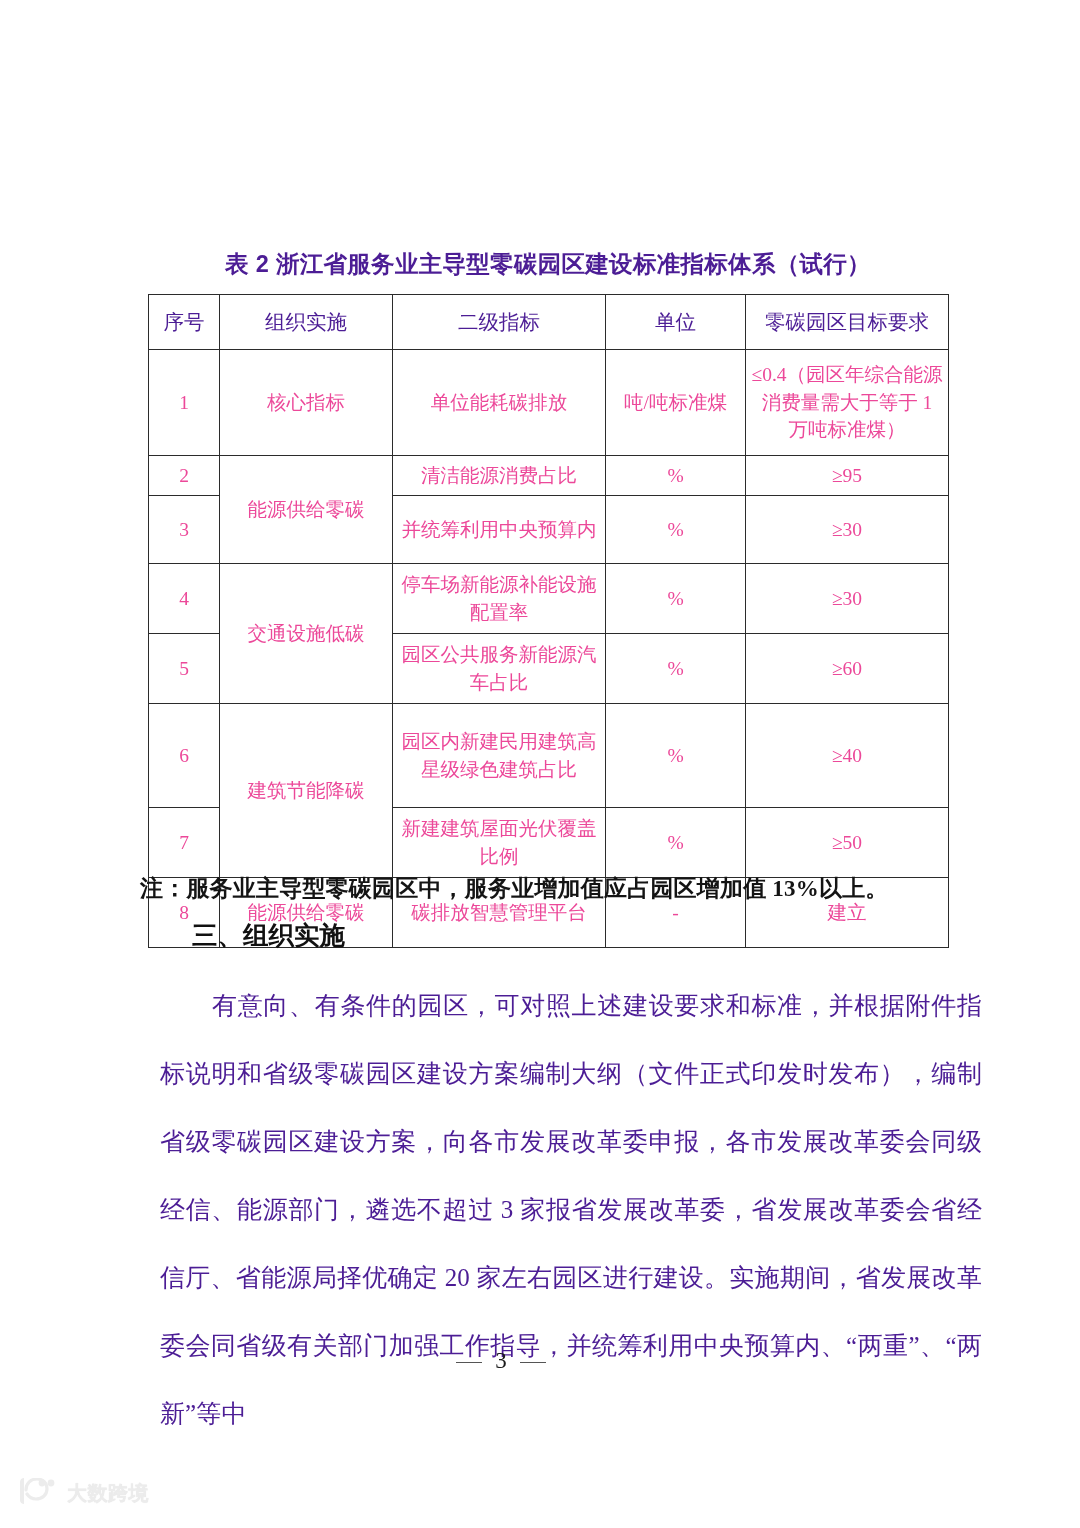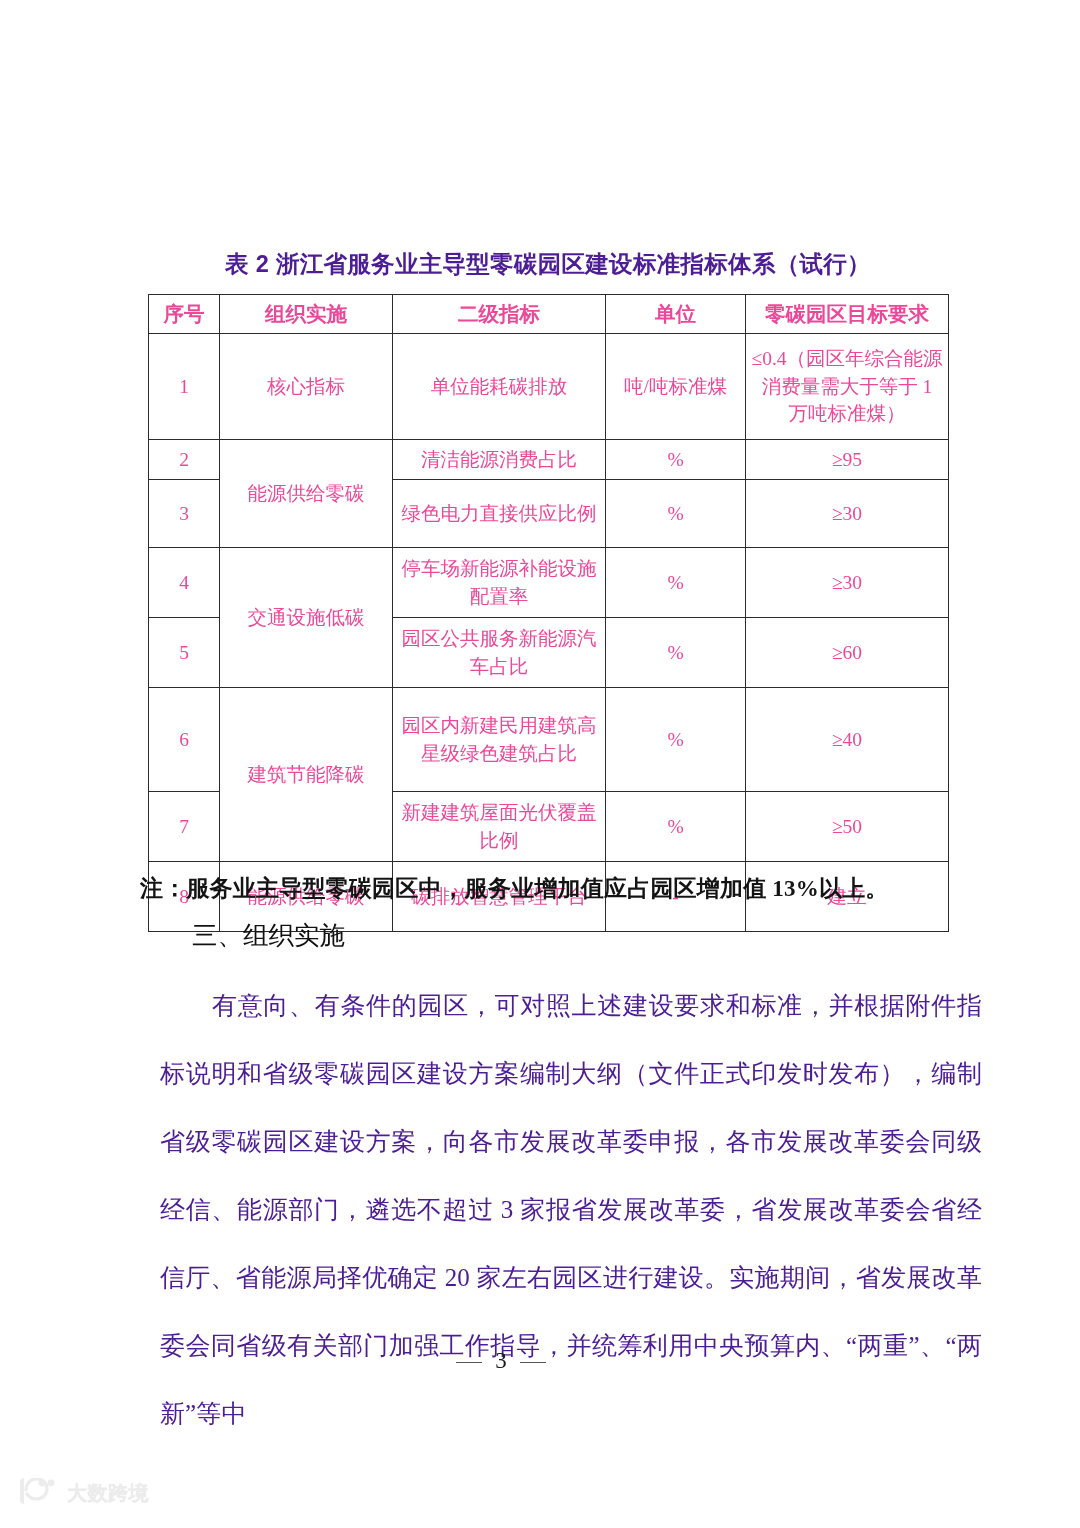--- a/index.html
+++ b/index.html
@@ -47,25 +47,25 @@
     text-align: center;
     vertical-align: middle;
     padding: 3px 4px;
     font-size: 19.5px;
     line-height: 1.42;
     font-family: "Liberation Serif", "DejaVu Serif", serif;
     color: #ec4899;
   }
   table.idx th {
     font-family: "Liberation Sans", "DejaVu Sans", sans-serif;
-    font-weight: bold;
+    font-weight: normal;
     font-size: 20.5px;
     height: 34px;
-    padding: 2px 3px;
-    color: #ec4899;
+    padding: 10px 3px;
+    color: #4c1d95;
   }
   .c-no    { width: 71px; }
   .c-l1    { width: 173px; }
   .c-l2    { width: 213px; }
   .c-unit  { width: 140px; }
   .c-tgt   { width: 203px; }
 
   .r-tall  { height: 106px; }
   .r-short { height: 40px; }
   .r-mid   { height: 68px; }
@@ -86,21 +86,21 @@
     line-height: 1.5;
     color: #141414;
     letter-spacing: 0.2px;
   }
   .section-heading {
     position: absolute;
     left: 140px;
     top: 915px;
     width: 820px;
     font-family: "Liberation Sans", "DejaVu Sans", sans-serif;
-    font-weight: normal;
+    font-weight: bold;
     font-size: 25.5px;
     line-height: 1.6;
     color: #111;
     text-indent: 52px;
   }
   .body-text {
     position: absolute;
     left: 140px;
     top: 972px;
     width: 822px;
@@ -196,21 +196,21 @@
         <tr class="r-short">
           <td>2</td>
           <td rowspan="2">能源供给零碳</td>
           <td>清洁能源消费占比</td>
           <td>%</td>
           <td>≥95</td>
         </tr>
 
         <tr class="r-mid">
           <td>3</td>
-          <td>绿色电力直接供应比例</td>
+          <td>并统筹利用中央预算内</td>
           <td>%</td>
           <td>≥30</td>
         </tr>
 
         <tr class="r-two">
           <td>4</td>
           <td rowspan="2">交通设施低碳</td>
           <td>停车场新能源补能设施配置率</td>
           <td>%</td>
           <td>≥30</td>

